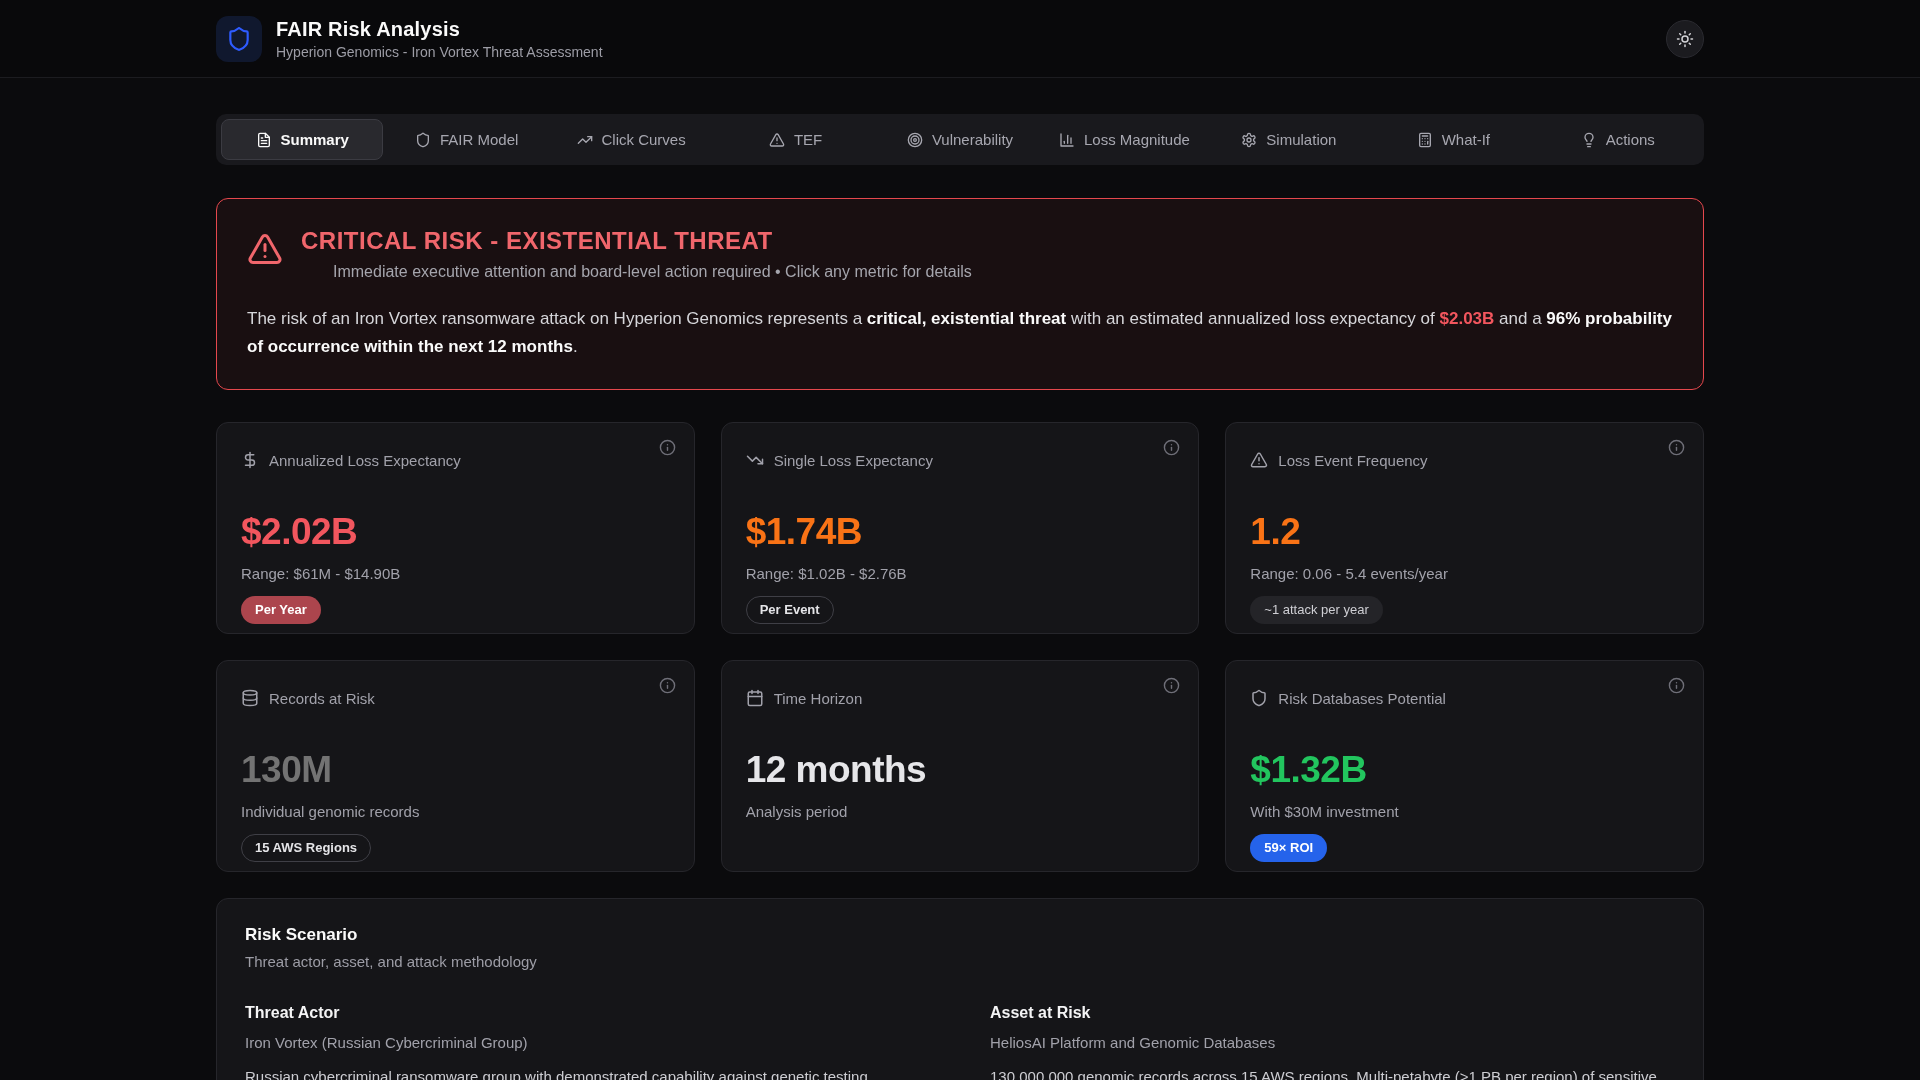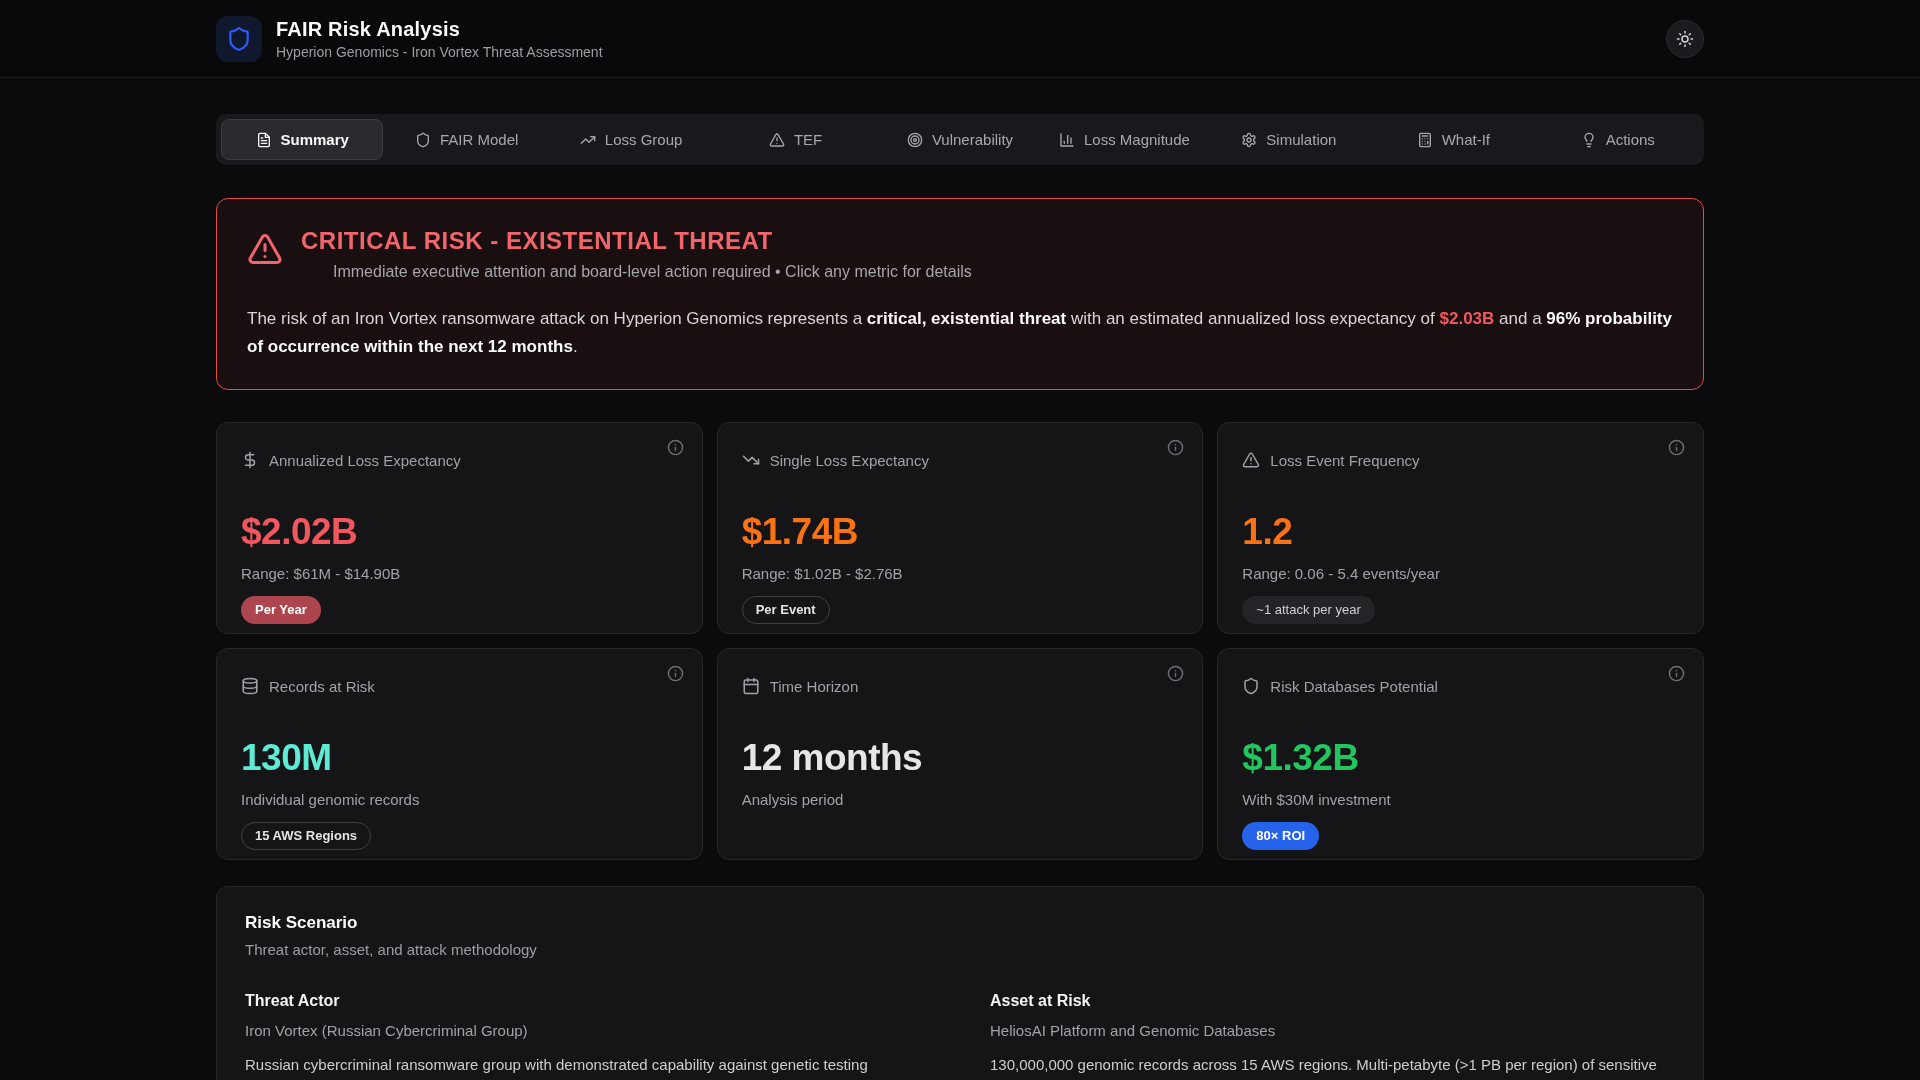--- a/index.html
+++ b/index.html
@@ -54,21 +54,21 @@
   .alert-head { display:flex; align-items:flex-start; gap:18px; margin-bottom:24px; }
   .alert-head svg { color:#f0666c; margin-top:4px; }
   .alert-title { font-size:24px; font-weight:bold; color:#f0666c; letter-spacing:.5px; }
   .alert-subtitle { font-size:16px; color:#a5a5ad; margin-top:8px;margin-left:32px; }
   .alert-body { font-size:17px; line-height:1.65; color:#d6d6da; }
   .alert-body b { color:#fafafa; }
   .alert-body .red { font-weight:bold; }
 
   
   .metrics-grid {
-    display:grid; grid-template-columns:repeat(3,1fr); gap:14px; margin-bottom:26px;
+    display:grid; grid-template-columns:repeat(3,1fr); gap:26px; margin-bottom:26px;
   }
   .card {
     background:#151518; border:1px solid #26262b; border-radius:12px;
   }
   .metric-card { padding:22px 24px 24px; position:relative; height:212px; cursor:pointer; }
   .metric-head { display:flex; align-items:center; gap:10px; color:#a1a1aa; font-size:15px; margin-top:6px; }
   .metric-info {
     position:absolute; top:14px; right:16px; color:#6f6f78; cursor:pointer;
     background:none; border:none; padding:2px;
   }
@@ -149,21 +149,21 @@
         </span>
         <span>FAIR Model</span>
       </div>
       <div class="tab">
         <span>
           <svg width="16" height="16" viewBox="0 0 24 24" fill="none" stroke="currentColor" stroke-width="2" stroke-linecap="round" stroke-linejoin="round">
             <polyline points="22 7 13.5 15.5 8.5 10.5 2 17"></polyline>
             <polyline points="16 7 22 7 22 13"></polyline>
           </svg>
         </span>
-        <span>Loss Group</span>
+        <span>Click Curves</span>
       </div>
       <div class="tab">
         <span>
           <svg width="16" height="16" viewBox="0 0 24 24" fill="none" stroke="currentColor" stroke-width="2" stroke-linecap="round" stroke-linejoin="round">
             <path d="m21.73 18-8-14a2 2 0 0 0-3.48 0l-8 14A2 2 0 0 0 4 21h16a2 2 0 0 0 1.73-3Z"></path>
             <path d="M12 9v4"></path>
             <path d="M12 17h.01"></path>
           </svg>
         </span>
         <span>TEF</span>
@@ -320,21 +320,21 @@
         <div class="metric-head">
           <span>
             <svg width="18" height="18" viewBox="0 0 24 24" fill="none" stroke="currentColor" stroke-width="2" stroke-linecap="round" stroke-linejoin="round">
               <ellipse cx="12" cy="5" rx="9" ry="3"></ellipse>
               <path d="M3 5v14c0 1.66 4 3 9 3s9-1.34 9-3V5"></path>
               <path d="M3 12c0 1.66 4 3 9 3s9-1.34 9-3"></path>
             </svg>
           </span>
           <span>Records at Risk</span>
         </div>
-        <div class="metric-value" style="color:#5eead4">130M</div>
+        <div class="metric-value" style="color:#737373">130M</div>
         <div class="metric-sub">Individual genomic records</div>
         <div class="metric-badge-row"><span class="badge outline">15 AWS Regions</span></div>
       </div>
       <div class="card metric-card">
         <button class="metric-info">
           <svg width="17" height="17" viewBox="0 0 24 24" fill="none" stroke="currentColor" stroke-width="2" stroke-linecap="round" stroke-linejoin="round">
             <circle cx="12" cy="12" r="10"></circle>
             <path d="M12 16v-4"></path>
             <path d="M12 8h.01"></path>
           </svg>
@@ -364,21 +364,21 @@
         <div class="metric-head">
           <span>
             <svg width="18" height="18" viewBox="0 0 24 24" fill="none" stroke="currentColor" stroke-width="2" stroke-linecap="round" stroke-linejoin="round">
               <path d="M20 13c0 5-3.5 7.5-7.66 8.95a1 1 0 0 1-.67-.01C7.5 20.5 4 18 4 13V6a1 1 0 0 1 1-1c2 0 4.5-1.2 6.24-2.72a1 1 0 0 1 1.52 0C14.5 3.8 17 5 19 5a1 1 0 0 1 1 1z"></path>
             </svg>
           </span>
           <span>Risk Databases Potential</span>
         </div>
         <div class="metric-value" style="color:#22c55e">$1.32B</div>
         <div class="metric-sub">With $30M investment</div>
-        <div class="metric-badge-row"><span class="badge primary">80× ROI</span></div>
+        <div class="metric-badge-row"><span class="badge primary">59× ROI</span></div>
       </div>
     </section>
 
   <section class="card scenario-panel">
     <div class="scenario-title">Risk Scenario</div>
     <div class="scenario-subtitle">Threat actor, asset, and attack methodology</div>
     <div class="scenario-cols" id="scenario-cols">
         <div>
           <div class="scenario-heading">Threat Actor</div>
           <div class="scenario-name">Iron Vortex (Russian Cybercriminal Group)</div>

